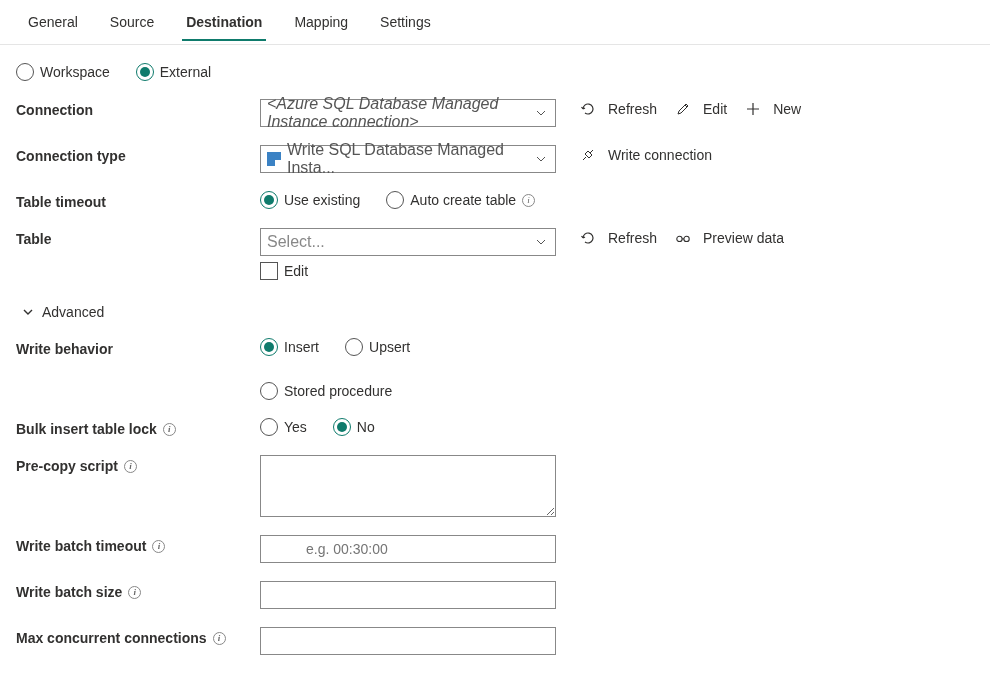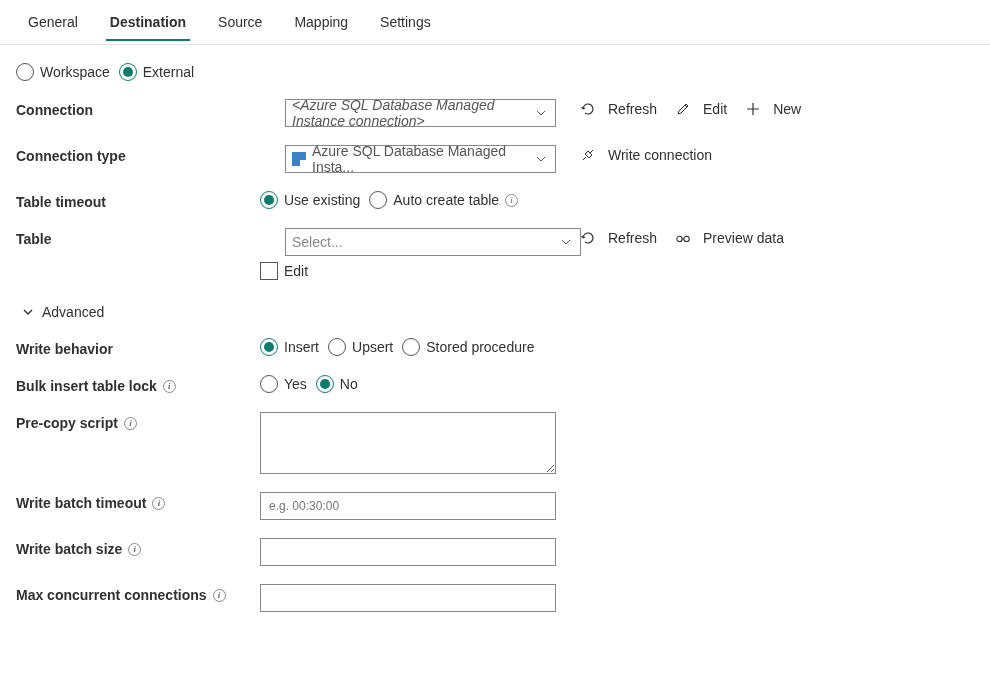--- a/index.html
+++ b/index.html
@@ -48,21 +48,21 @@
     padding-top: 3px;
     font-weight: 600;
     display: flex;
     align-items: center;
     gap: 6px;
   }
   .field-col {
     width: 296px;
     display: flex;
     align-items: center;
-    gap: 9px;
+    gap: 26px;
     flex-wrap: wrap;
   }
   .actions-col {
     display: flex;
     align-items: center;
     gap: 18px;
     padding-left: 24px;
     padding-top: 2px;
   }
   .radio {
@@ -92,37 +92,37 @@
     background: #0f7b6c;
   }
   .select-box, .text-input {
     width: 296px;
     height: 28px;
     border: 1px solid #888;
     background: #fff;
     display: flex;
     align-items: center;
     padding: 0 6px;
-    font-size: 14px;
+    font-size: 16px;
     color: #555;
     position: relative;
     cursor: pointer;
-    margin-left: 25px;
   }
   .select-box .caret {
     margin-left: auto;
   }
   .select-box.italic { font-style: italic; }
   .text-input input, .num-input input {
     border: none;
     outline: none;
     width: 100%;
     font-family: inherit;
-    font-size: 12px;
+    font-size: 14px;
     background: transparent;
+    margin-left: 37px;
   }
   .num-input {
     width: 296px;
     height: 28px;
     border: 1px solid #888;
     padding: 0 6px;
     display:flex;
     align-items:center;
   }
   .textarea-box {
@@ -193,22 +193,22 @@
   .conn-icon::after{
     content:"";position:absolute;width:6px;height:6px;background:#fff;right:0;bottom:0;
   }
   svg { display:block; }
 </style>
 </head>
 <body>
 
 <div class="tabs">
   <div class="tab">General</div>
+  <div class="tab">Source</div>
   <div class="tab active">Destination</div>
-  <div class="tab">Source</div>
   <div class="tab">Mapping</div>
   <div class="tab">Settings</div>
 </div>
 
 <div class="form">
 
   
   <div class="row">
     <div class="field-col">
       <label class="radio">
@@ -262,21 +262,21 @@
       </span>
     </div>
   </div>
 
   
   <div class="row">
     <div class="label-col">Connection type</div>
     <div class="field-col">
       <div class="select-box">
         <span class="conn-icon"></span>
-        <span>Azure SQL Database Managed Insta...</span>
+        <span>Write SQL Database Managed Insta...</span>
         <span class="caret icon">
           <svg width="10" height="10" viewBox="0 0 10 10">
               <path d="M1 3 L5 7 L9 3" stroke="#555" stroke-width="1" fill="none"></path>
             </svg>
         </span>
       </div>
     </div>
     <div class="actions-col">
       <span class="action-link">
         <span class="icon">

